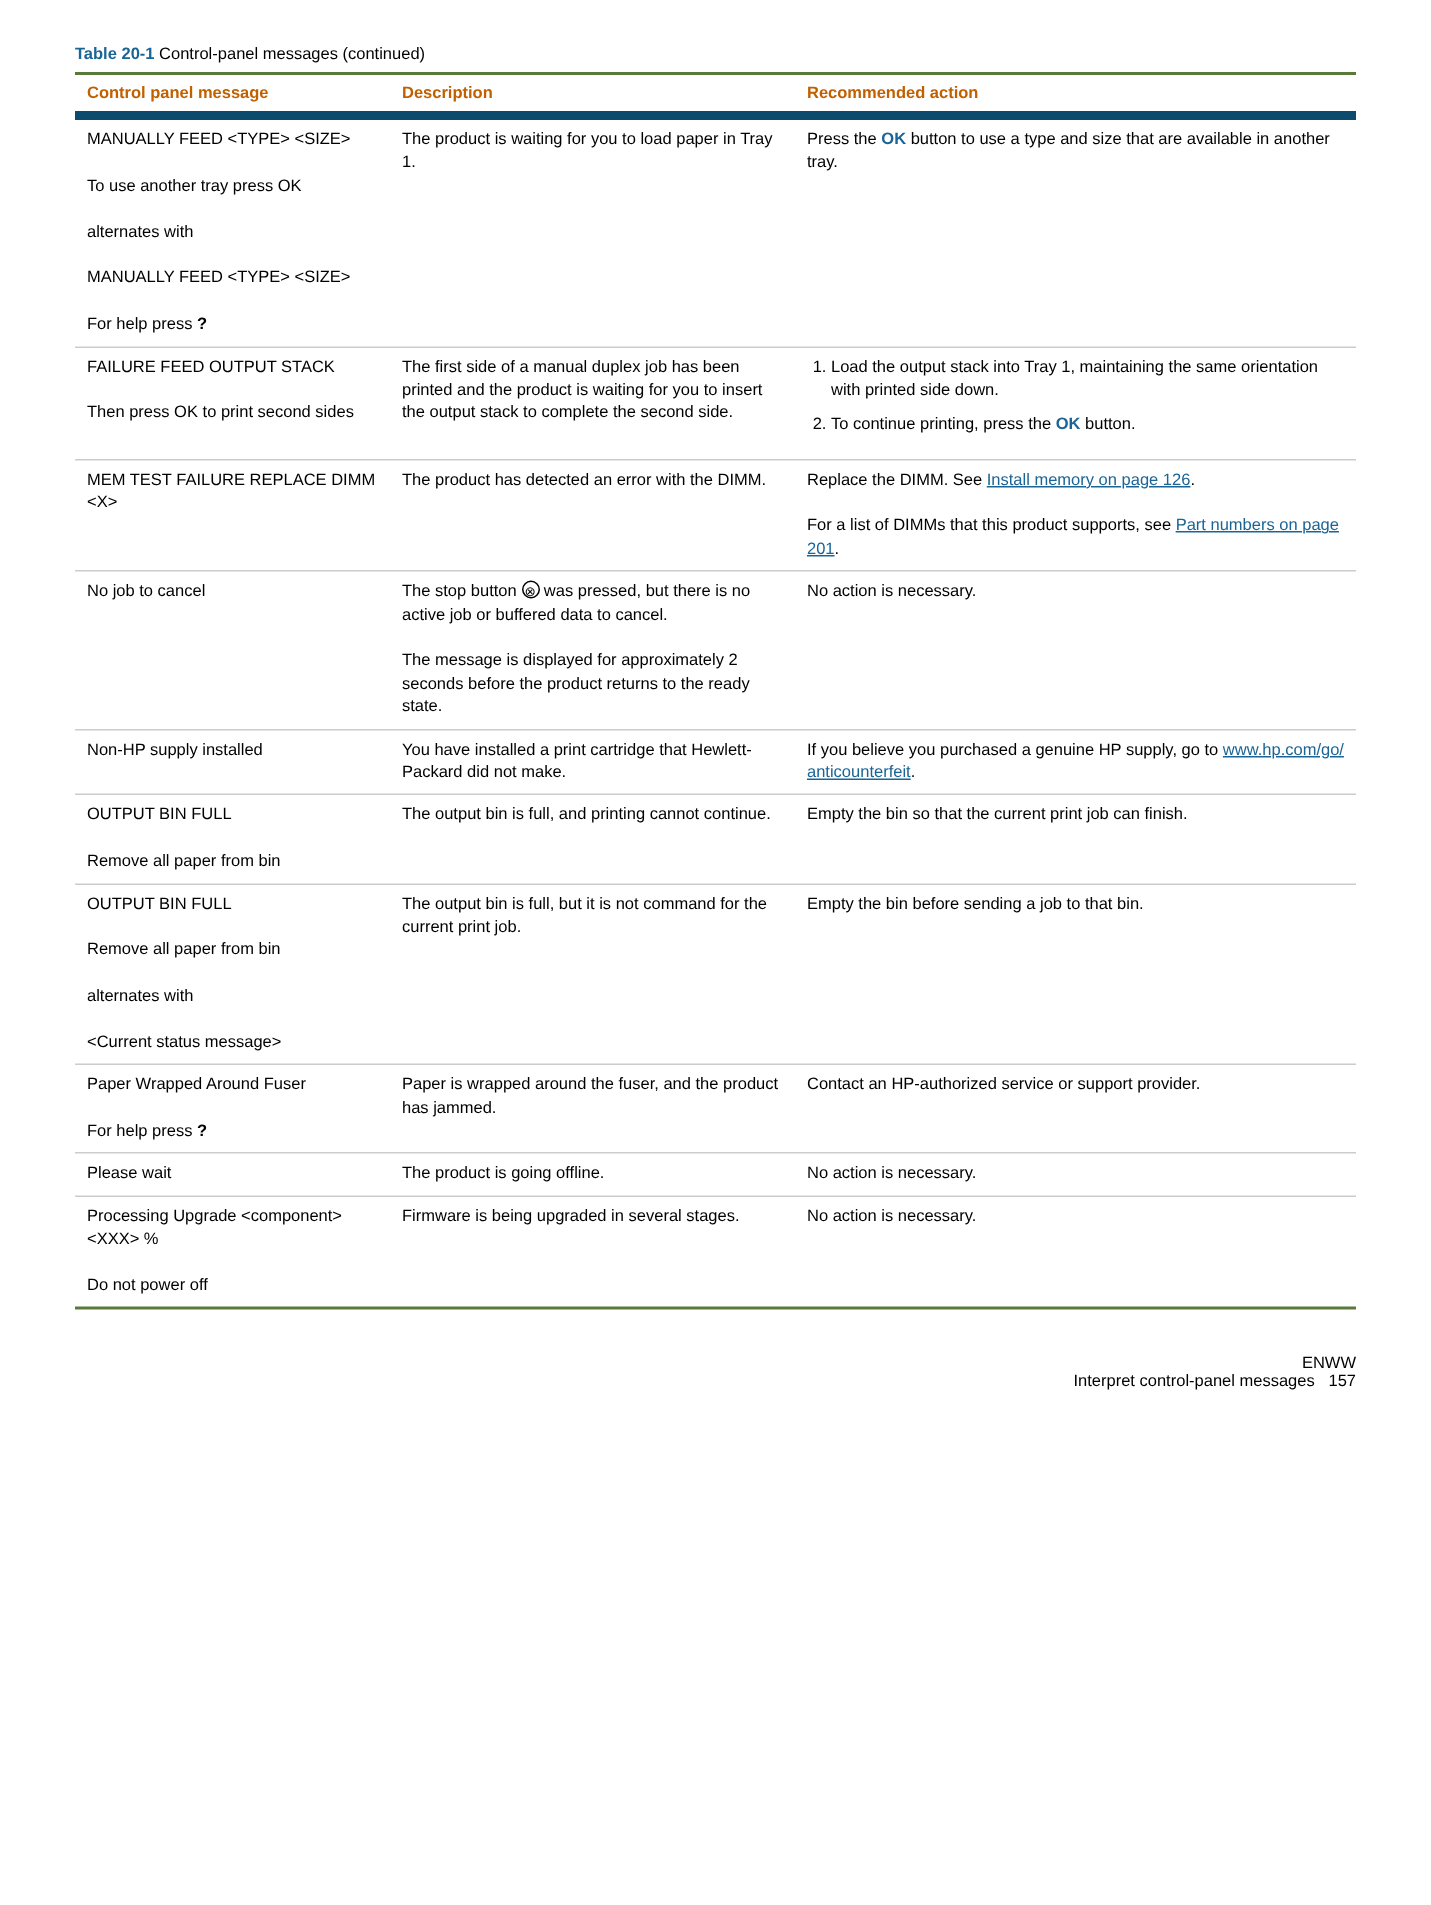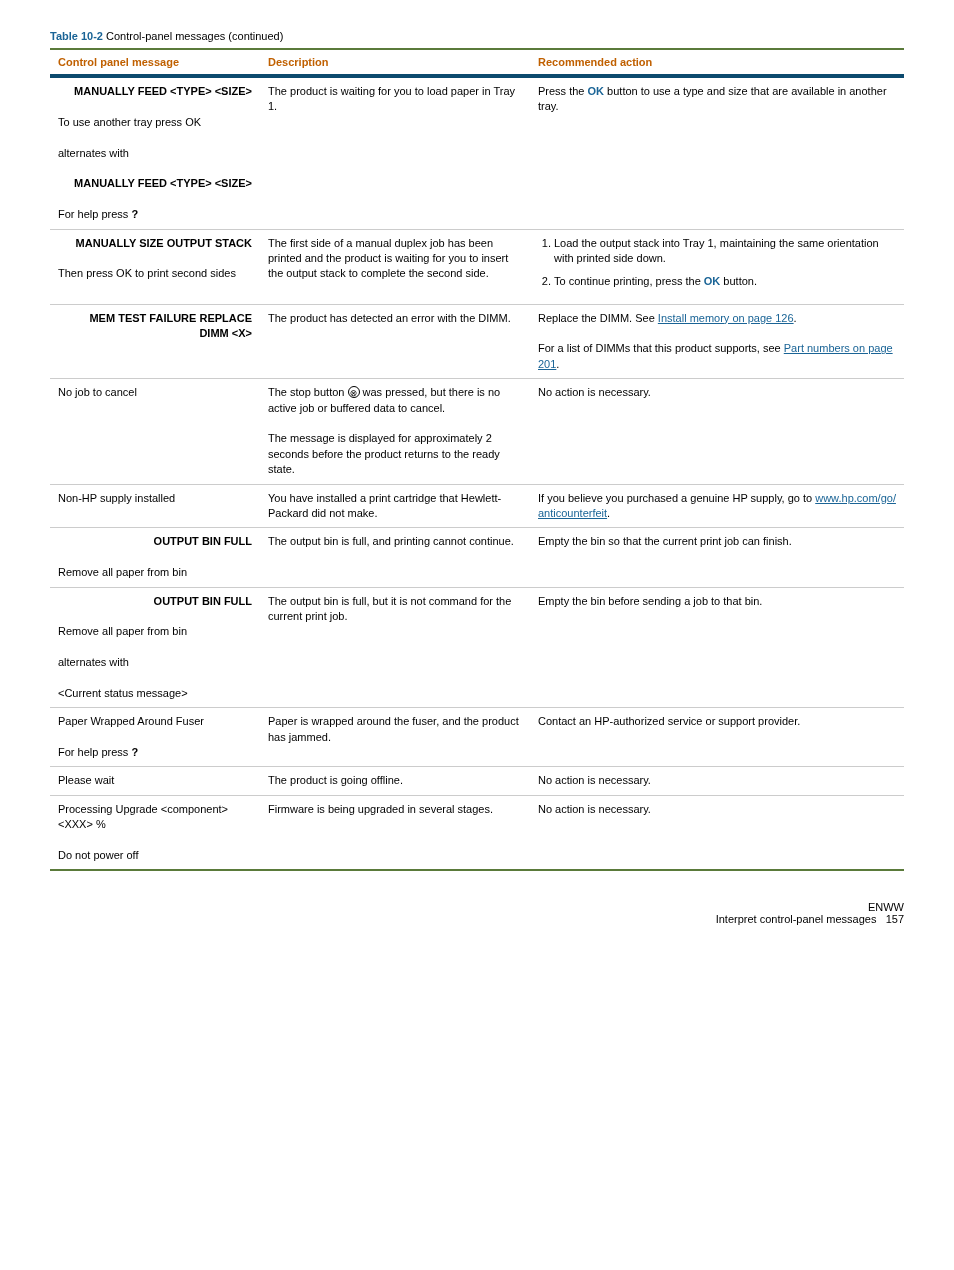--- a/index.html
+++ b/index.html
@@ -25,21 +25,21 @@
       border-collapse: collapse;
       border-top: 2px solid #5a7a3a;
       border-bottom: 2px solid #5a7a3a;
     }
     thead tr th {
       color: #c06000;
       font-weight: bold;
       font-size: 11px;
       padding: 6px 8px;
       text-align: left;
-      border-bottom: 4px solid #0c4a6e;
+      border-bottom: 6px solid #0c4a6e;
     }
     tbody tr {
       border-bottom: 1px solid #ccc;
     }
     tbody tr:last-child {
       border-bottom: none;
     }
     td {
       padding: 6px 8px;
       vertical-align: top;
@@ -49,21 +49,21 @@
     td:first-child {
       width: 210px;
     }
     td:nth-child(2) {
       width: 270px;
       margin-top: 22px;
     }
     td:nth-child(3) {
       width: auto;
     }
-    .bold { font-weight: bold; text-align: right; }
+    .bold { font-weight: normal; }
     .link { color: #1a6496; text-decoration: underline; }
     .ok-text { color: #1a6496; font-weight: bold; text-align: right; }
     ol.action-list { padding-left: 16px; margin: 0; }
     ol.action-list li { margin-bottom: 8px; }
     ol.action-list li .ok-text { color: #1a6496; font-weight: bold; }
     .footer {
       display: flex;
       justify-content: space-between;
       align-items: flex-end;
       margin-top: 30px;
@@ -83,21 +83,21 @@
       font-size: 9px;
       vertical-align: middle;
       position: relative;
       top: -1px;
     }
   </style>
 </head>
 <body>
 
 <div class="table-title">
-  <span class="table-label">Table 10-2</span>
+  <span class="table-label">Table 20-1</span>
   <span>  <span>Control-panel messages (continued)</span></span>
 </div>
 
 <table>
   <thead>
     <tr>
       <th>Control panel message</th>
       <th>Description</th>
       <th>Recommended action</th>
     </tr>
@@ -115,21 +115,21 @@
       <td>
         <span>The product is waiting for you to load paper in Tray 1.</span>
       </td>
       <td>
         <span>Press the <span class="ok-text">OK</span> button to use a type and size that are available in another tray.</span>
       </td>
     </tr>
 
     <tr>
       <td>
-        <div class="bold">MANUALLY SIZE OUTPUT STACK</div>
+        <div class="bold">FAILURE FEED OUTPUT STACK</div>
         <div><br>Then press OK to print second sides</div>
       </td>
       <td>
         <span>The first side of a manual duplex job has been printed and the product is waiting for you to insert the output stack to complete the second side.</span>
       </td>
       <td>
         <ol class="action-list">
           <li>Load the output stack into Tray 1, maintaining the same orientation with printed side down.</li>
           <li>To continue printing, press the <span class="ok-text">OK</span> button.</li>
         </ol>

